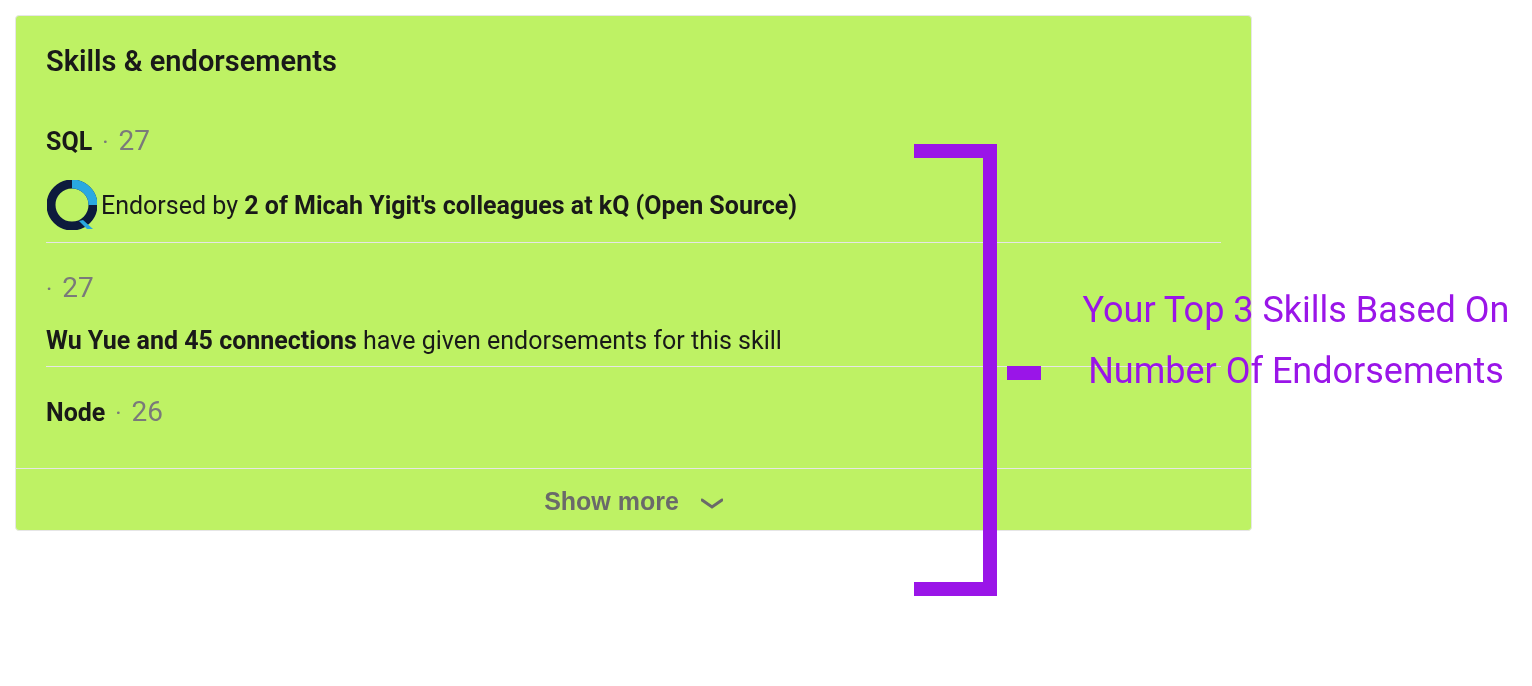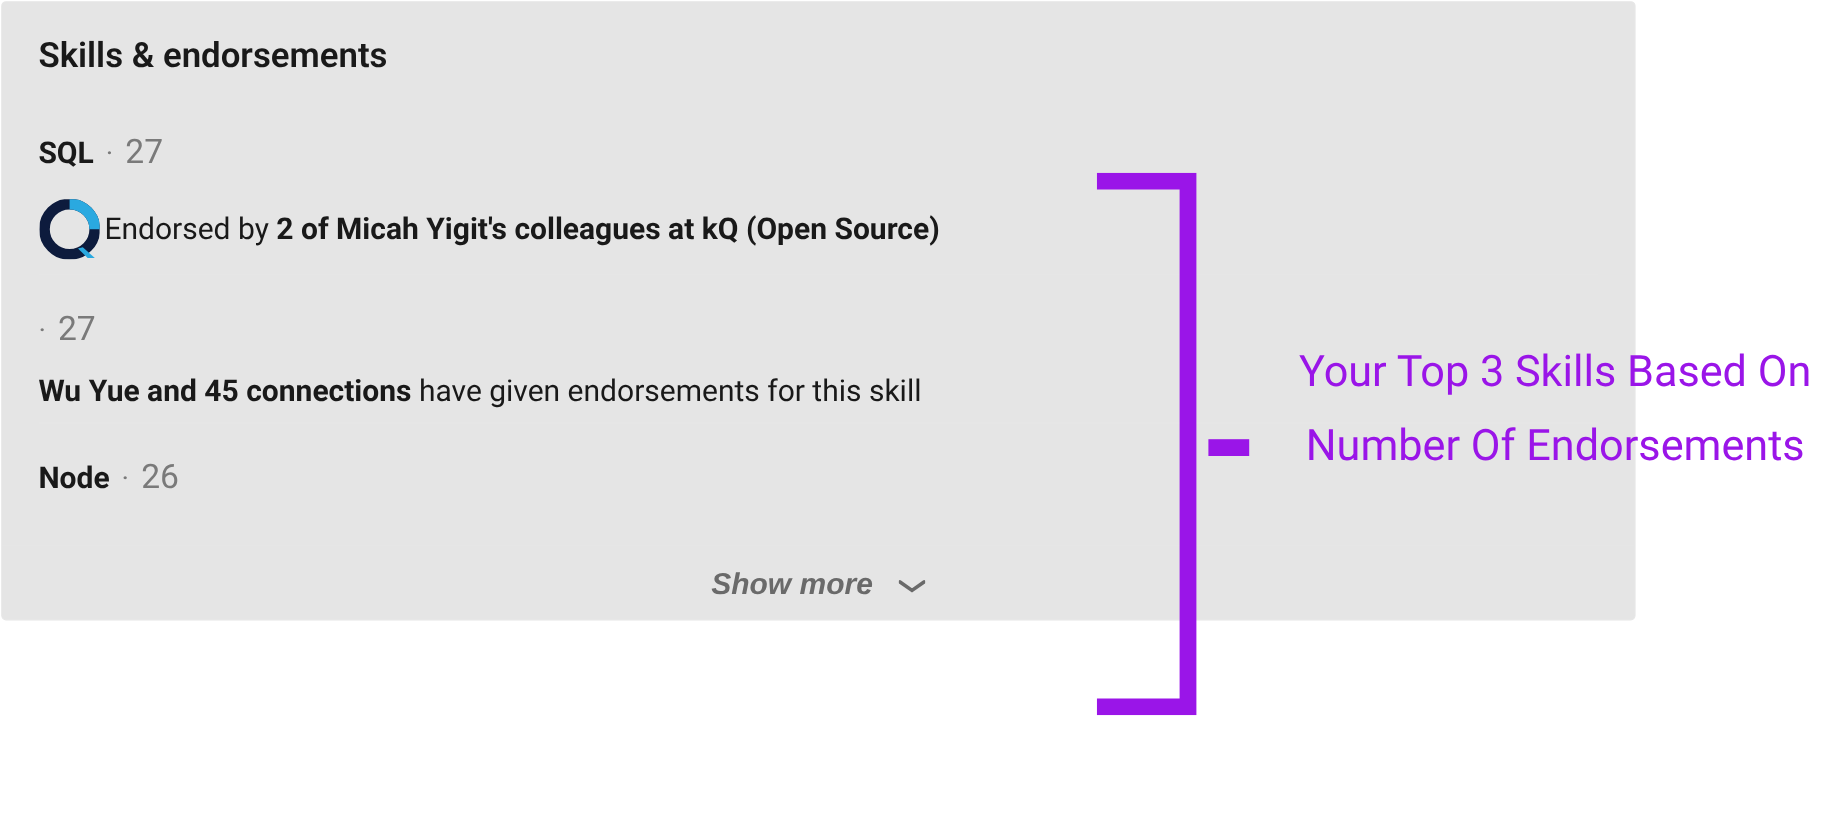--- a/index.html
+++ b/index.html
@@ -7,23 +7,23 @@
     font-family: -apple-system, BlinkMacSystemFont, "Segoe UI", Roboto, Helvetica, Arial, sans-serif;
     background: #fff;
     color: #191919;
     width: 1532px;
     height: 686px;
     position: relative;
   }
   .card {
     border: 1px solid #e6e6e6;
     border-radius: 4px;
-    width: 1362px;
-    margin: 1px;
-    background: #e5e5e5;
+    width: 1237px;
+    margin: 15px;
+    background: #bef264;
     position: relative;
   }
   .card-inner {
     padding: 28px 30px 0 30px;
   }
   .section-title {
     font-size: 29px;
     font-weight: 600;
     color: #191919;
     margin-bottom: 46px;
@@ -91,21 +91,20 @@
   .show-more-btn {
     display: inline-flex;
     align-items: center;
     gap: 22px;
     font-size: 25px;
     font-weight: 600;
     color: #6a6a6a;
     background: none;
     border: none;
     cursor: pointer;
-    font-style: italic;
   }
   .chevron-down {
     display: inline-block;
   }
   .annotation-bracket {
     position: absolute;
     left: 914px;
     top: 144px;
     width: 90px;
     height: 452px;

